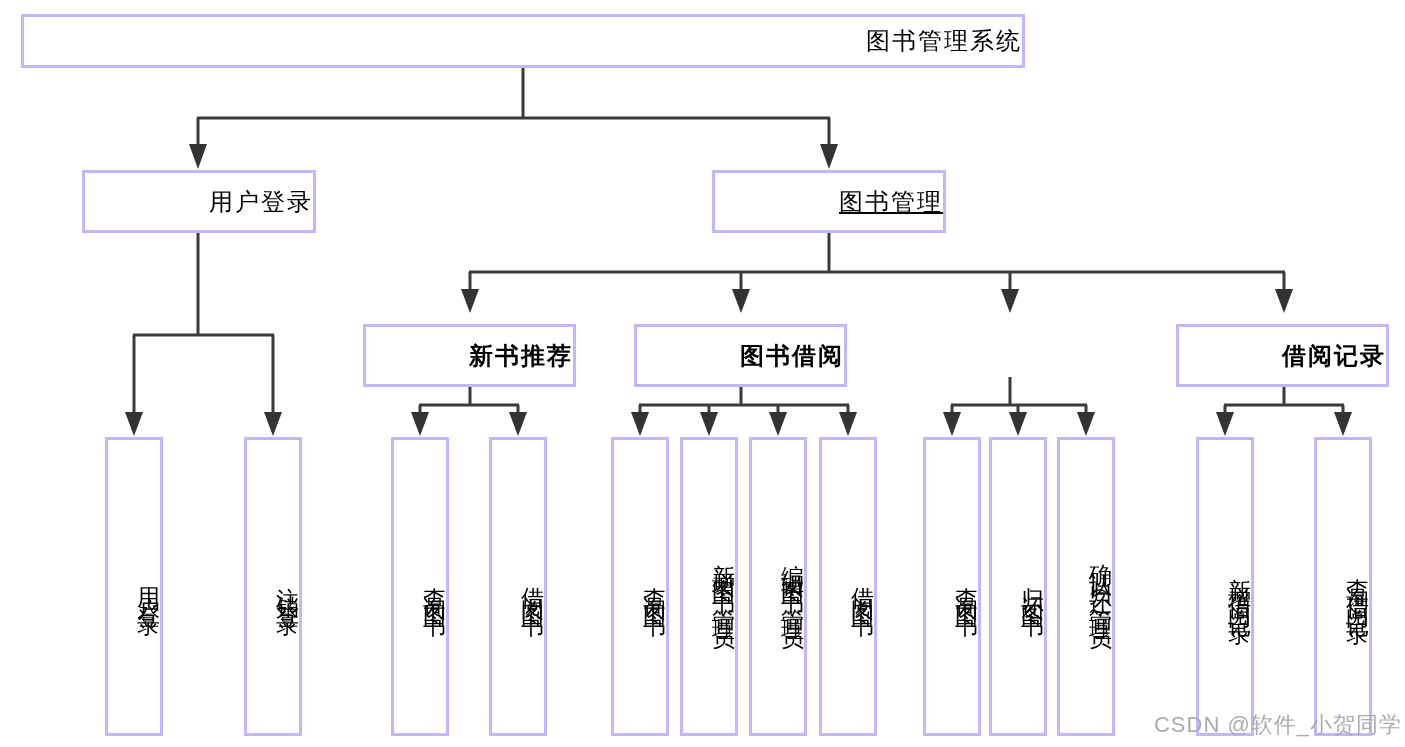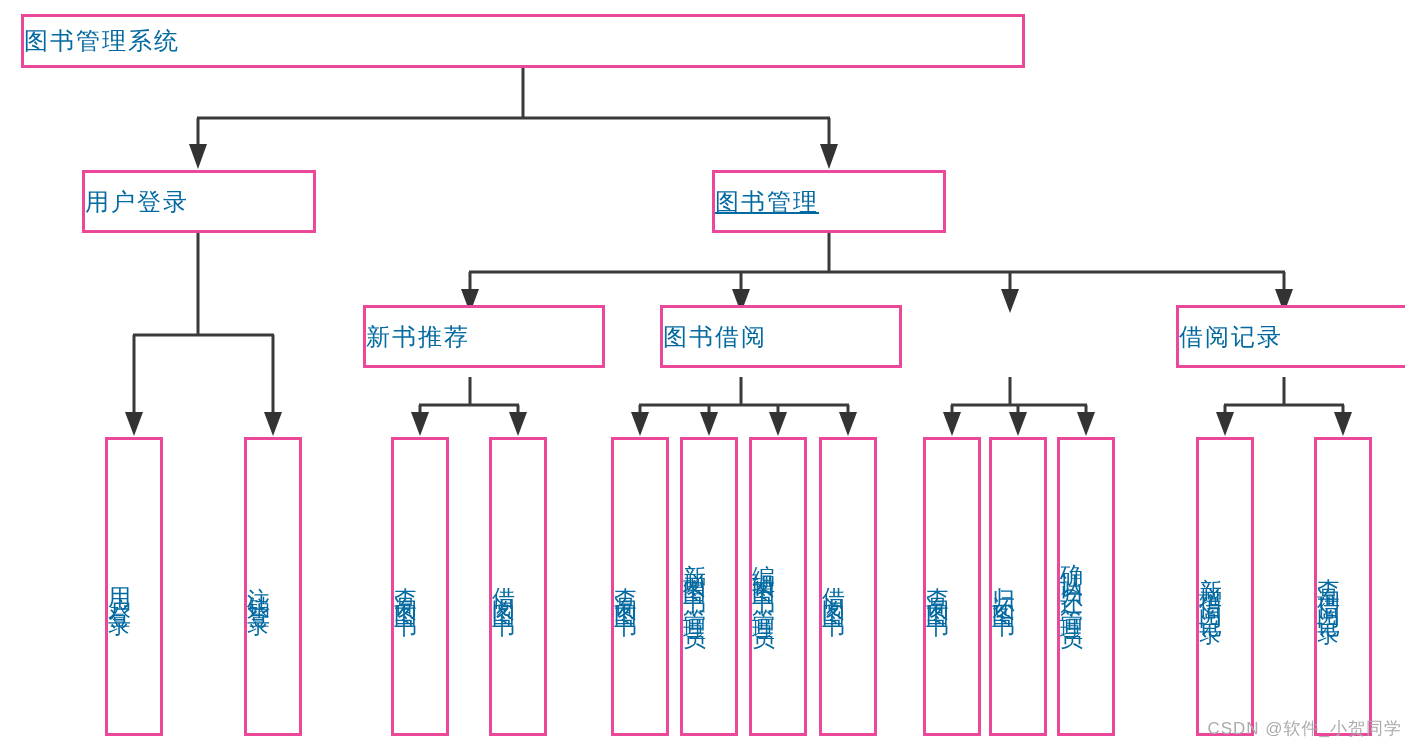--- a/index.html
+++ b/index.html
@@ -13,64 +13,64 @@
   }
   .connectors {
     position: absolute;
     left: 0; top: 0;
     width: 1405px; height: 747px;
   }
   .node {
     position: absolute;
     box-sizing: border-box;
     background: #ffffff;
-    border: 3px solid #ec4899;
+    border: 3px solid #c4b5fd;
     display: flex;
     align-items: center;
-    justify-content: flex-start;
-    color: #0369a1;
+    justify-content: flex-end;
+    color: #000000;
   }
   .node.h span {
     font-size: 24px;
     letter-spacing: 2px;
     white-space: nowrap;
   }
   .node.v span {
     writing-mode: vertical-rl;
     text-orientation: mixed;
     font-size: 23px;
     letter-spacing: 9px;
     line-height: 1;
   }
   
   .n-root  { left: 21px;  top: 14px;  width: 1004px; height: 54px; }
   
   .n-l2    { top: 170px; width: 234px; height: 63px; }
   .n-login { left: 82px; }
   .n-mgmt  { left: 712px; text-decoration: underline; }
   
-  .n-l3    { top: 305px; width: 242px; height: 63px; }
+  .n-l3    { top: 324px; width: 213px; height: 63px; font-weight: bold; }
   .n-l3a   { left: 363px; }
-  .n-l3b   { left: 634px; margin-left: 26px; }
+  .n-l3b   { left: 634px; }
   .n-l3c   { left: 903px; }
   .n-l3d   { left: 1176px; }
   
   .leaf    { top: 437px; width: 58px; height: 299px; }
   .lf-a1 { left: 105px; }  .lf-a2 { left: 244px; }
   .lf-b1 { left: 391px; }  .lf-b2 { left: 489px; }
   .lf-c1 { left: 611px; }  .lf-c2 { left: 680px; }
   .lf-c3 { left: 749px; }  .lf-c4 { left: 819px; }
   .lf-d1 { left: 923px; }  .lf-d2 { left: 989px; }
   .lf-d3 { left: 1057px; }
   .lf-e1 { left: 1196px; } .lf-e2 { left: 1314px; }
   .watermark {
     position: absolute;
     right: 3px;
     bottom: 7px;
-    font-size: 17px;
+    font-size: 22px;
     color: #ababab;
     letter-spacing: 1px;
     z-index: 5;
     white-space: nowrap;
     margin-left: 6px;
   }
 </style>
 </head>
 <body>
 

